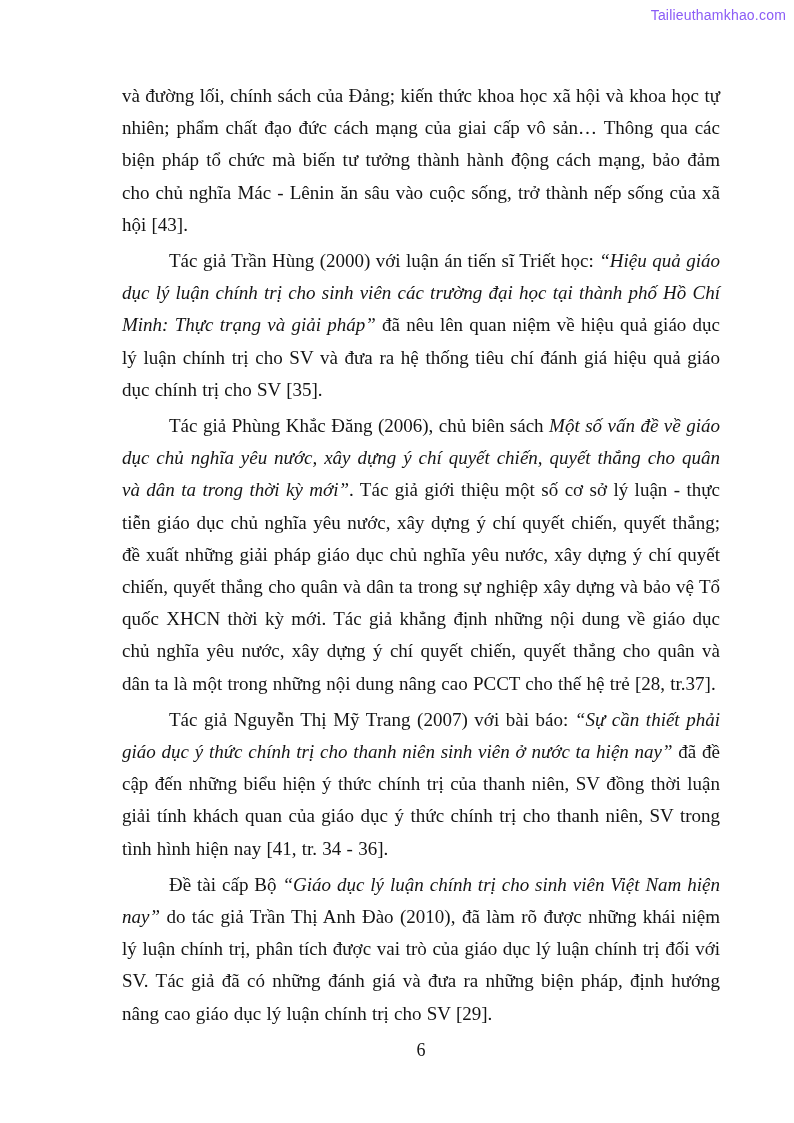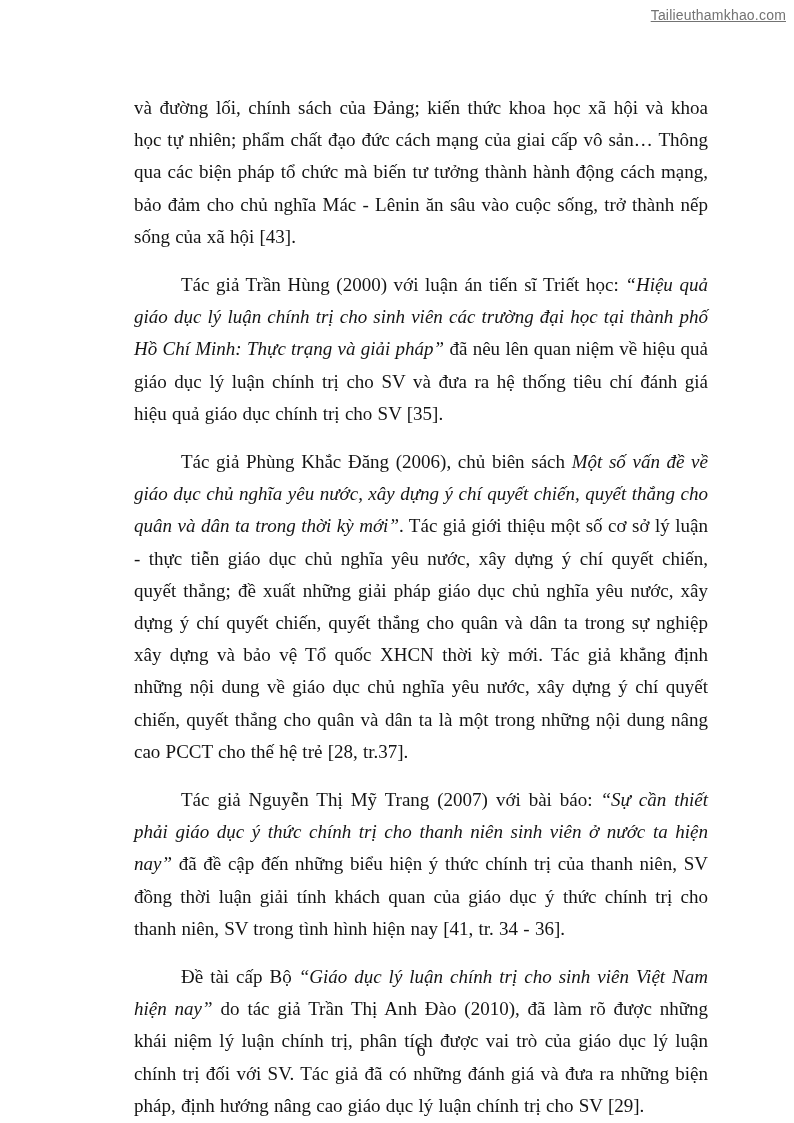--- a/index.html
+++ b/index.html
@@ -16,33 +16,32 @@
     overflow: hidden;
     font-family: "Liberation Serif", "DejaVu Serif", serif;
     color: #141414;
   }
   .watermark {
     position: absolute;
     top: 7px;
     right: 8px;
     font-family: "Liberation Sans", "DejaVu Sans", sans-serif;
     font-size: 14px;
-    color: #737373;
+    color: #8b5cf6;
     text-shadow: 1px 1px 0 #ffffff;
     letter-spacing: 0.2px;
-    text-decoration: underline;
   }
   .content {
     position: absolute;
     left: 118px;
     top: 76px;
     width: 606px;
   }
   .para {
-    margin: 16px;
+    margin: 4px;
     font-size: 19px;
     line-height: 32.2px;
     text-align: justify;
     text-indent: 47px;
     word-spacing: 0.5px;
   }
   .para.no-indent {
     text-indent: 0;
   }
   .run { font-style: normal; }

